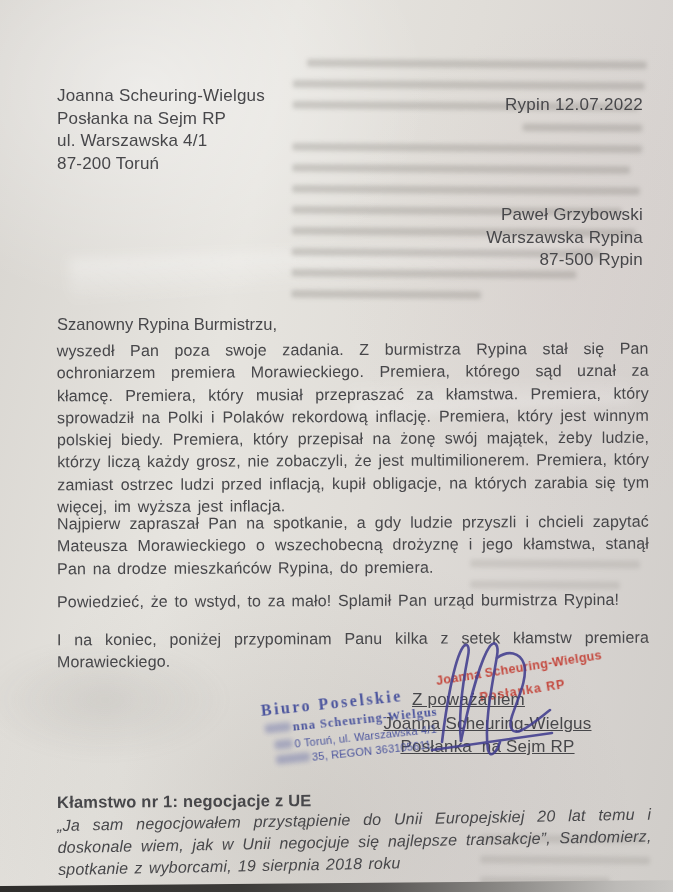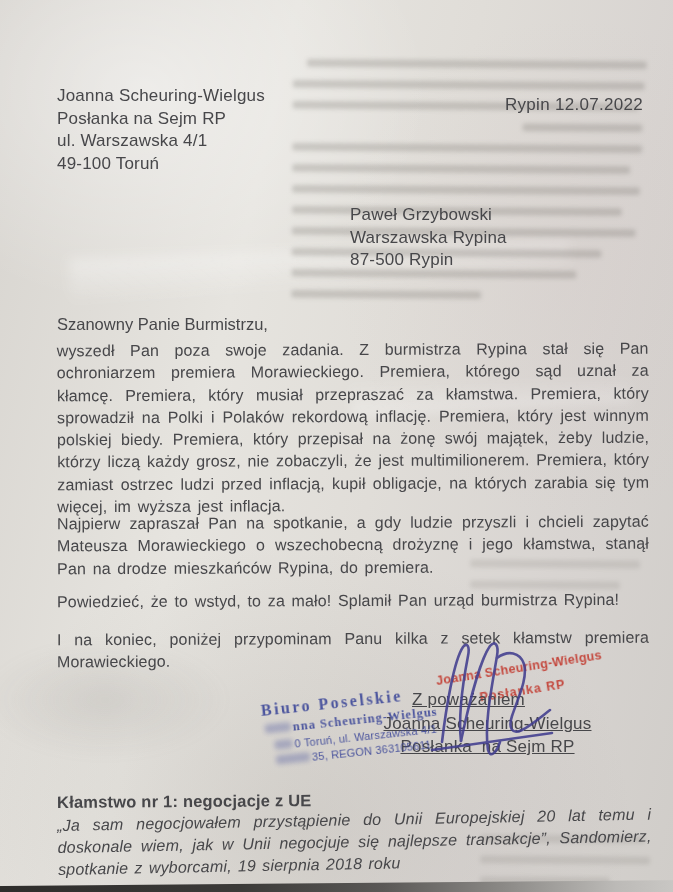--- a/index.html
+++ b/index.html
@@ -24,21 +24,21 @@
 
   
   .ghost{position:absolute;filter:blur(2.3px);opacity:.5;transform:rotate(.4deg);}
   .ghost .gl{height:8px;border-radius:3px;background:rgba(118,115,110,.55);margin-bottom:13px;}
 
   .block{position:absolute;}
   .line{white-space:pre;}
 
   .sender{left:57px;top:85px;font-size:17px;line-height:22.5px;letter-spacing:.2px;}
   .dateline{left:343px;top:95px;width:300px;text-align:right;font-size:17px;letter-spacing:.3px;}
-  .recipient{left:350px;top:204px;width:293px;font-size:17px;line-height:22.5px;letter-spacing:.2px;}
+  .recipient{left:350px;top:204px;width:293px;text-align:right;font-size:17px;line-height:22.5px;letter-spacing:.2px;}
 
   .salutation{left:57px;top:315px;font-size:16.5px;}
   .para{left:57px;width:592px;font-size:16px;line-height:22.3px;text-align:justify;letter-spacing:.15px;word-spacing:2px;transform:rotate(-.25deg);}
   .p1{top:339px;}
   .p2{top:512px;}
   .p3{top:590px;}
   .p4{top:628px;}
 
   .closing{left:330px;top:688px;width:315px;font-size:17px;line-height:23.5px;text-align:center;letter-spacing:.2px;text-decoration:underline;}
   .closing .l1{padding-right:38px;}
@@ -103,32 +103,32 @@
   <div class="ghost" style="left:480px;top:835px;width:175px;opacity:.32;">
     <div class="gl" style="width:165px;"></div>
     <div class="gl" style="width:170px;"></div>
     <div class="gl" style="width:130px;"></div>
   </div>
 
   <div class="block sender">
     <div class="line">Joanna Scheuring-Wielgus</div>
     <div class="line">Posłanka na Sejm RP</div>
     <div class="line">ul. Warszawska 4/1</div>
-    <div class="line">49-100 Toruń</div>
+    <div class="line">87-200 Toruń</div>
   </div>
 
   <div class="block dateline">Rypin 12.07.2022</div>
 
   <div class="block recipient">
     <div class="line">Paweł Grzybowski</div>
     <div class="line">Warszawska Rypina</div>
     <div class="line">87-500 Rypin</div>
   </div>
 
-  <div class="block salutation">Szanowny Panie Burmistrzu,</div>
+  <div class="block salutation">Szanowny Rypina Burmistrzu,</div>
 
   <div class="block para p1">wyszedł Pan poza swoje zadania. Z burmistrza Rypina stał się Pan ochroniarzem premiera Morawieckiego. Premiera, którego sąd uznał za kłamcę. Premiera, który musiał przepraszać za kłamstwa. Premiera, który sprowadził na Polki i Polaków rekordową inflację. Premiera, który jest winnym polskiej biedy. Premiera, który przepisał na żonę swój majątek, żeby ludzie, którzy liczą każdy grosz, nie zobaczyli, że jest multimilionerem. Premiera, który zamiast ostrzec ludzi przed inflacją, kupił obligacje, na których zarabia się tym więcej, im wyższa jest inflacja.</div>
   <div class="block para p2">Najpierw zapraszał Pan na spotkanie, a gdy ludzie przyszli i chcieli zapytać Mateusza Morawieckiego o wszechobecną drożyznę i jego kłamstwa, stanął Pan na drodze mieszkańców Rypina, do premiera.</div>
   <div class="block para p3">Powiedzieć, że to wstyd, to za mało! Splamił Pan urząd burmistrza Rypina!</div>
   <div class="block para p4">I na koniec, poniżej przypominam Panu kilka z setek kłamstw premiera Morawieckiego.</div>
 
   <div class="block stamp-red">
     <div class="r1">Joanna Scheuring-Wielgus</div>
     <div class="r2">Posłanka RP</div>
   </div>

